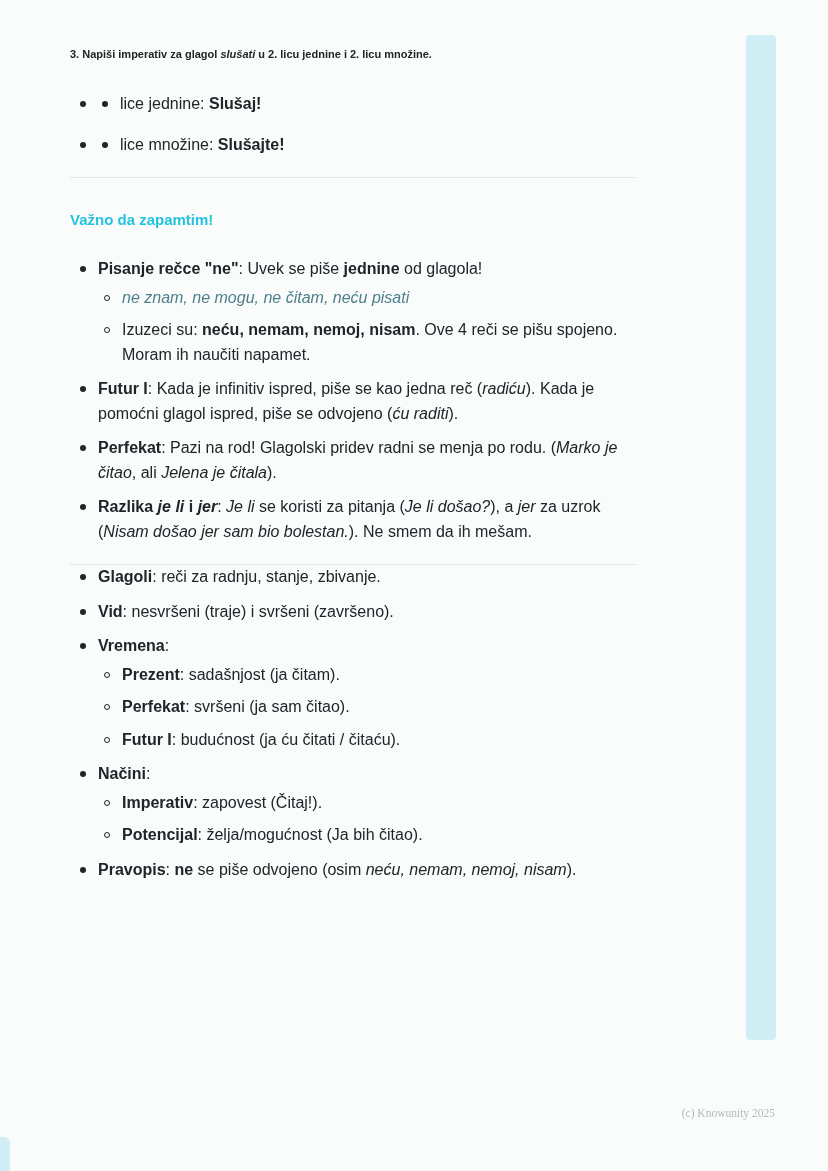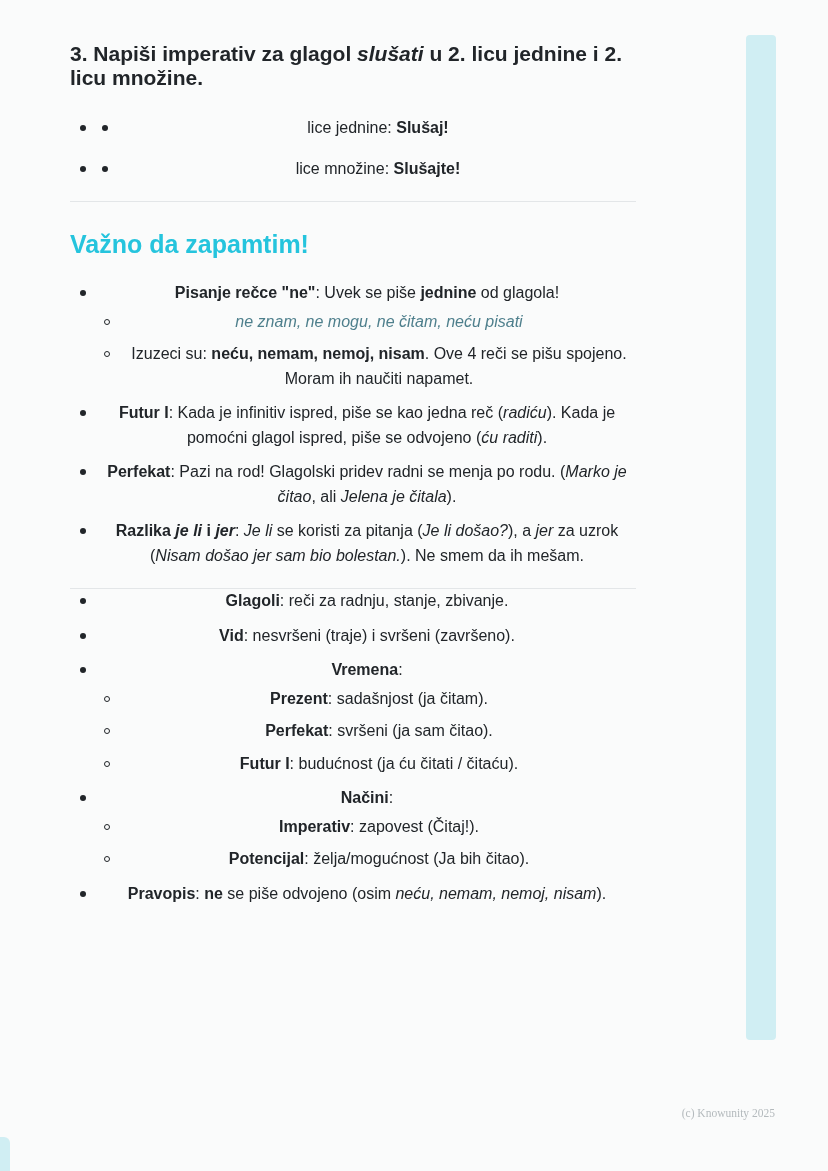--- a/index.html
+++ b/index.html
@@ -11,49 +11,49 @@
     font-family:"Liberation Sans","DejaVu Sans",sans-serif;
     overflow:hidden;
   }
   .page { position:absolute; inset:0; }
   .content {
     position:absolute;
     left:70px; top:42px;
     width:566px;
   }
   .q-title {
-    font-size:21px;
+    font-size:11px;
     line-height:24px;
     margin-bottom:26px;
   }
   ul { list-style:none; }
   .q-list { padding-left:10px; }
   .q-list > li { margin-bottom:16px; }
   .main-list { padding-left:10px; }
   .main-list > li { margin-bottom:10px; }
   .li-row { display:flex; align-items:flex-start; }
   .marker { flex:0 0 auto; display:inline-block; width:6px; height:6px; margin-top:9px; }
   .marker.disc { background:var(--text,#212529); border-radius:50%; margin-right:12px; }
   .q-list .marker.disc { margin-right:16px; }
   .q-list .marker.disc + .marker.disc { margin-right:12px; }
   .marker.circle { background:transparent; border:1.5px solid var(--text,#212529); border-radius:50%; margin-right:12px; }
-  .li-text { flex:1; font-size:16px; line-height:24.5px;text-align:center; }
+  .li-text { flex:1; font-size:16px; line-height:24.5px; }
   .sublist { margin:4px 0 0 24px; }
   .sublist > li { margin-bottom:8px; }
   .b { font-weight:bold; }
   .i { font-style:italic; }
   .c-teal { color:var(--teal,#4e7f8c);margin-top:24px; }
   hr.divider {
     border:none;
     border-top:1px solid var(--divider,#e3e6e8);
     margin-top:20px;
   }
   h1.section-heading {
     color:var(--accent,#25c4dd);
-    font-size:25px;
+    font-size:15px;
     line-height:30px;
     font-weight:bold;
     margin:27px 0 22px 0;
   }
   .footer {
     position:absolute;
     right:53px; bottom:52px;
     font-size:11.5px;
     color:var(--muted,#b4babd);
     font-family:Liberation Serif, serif;

